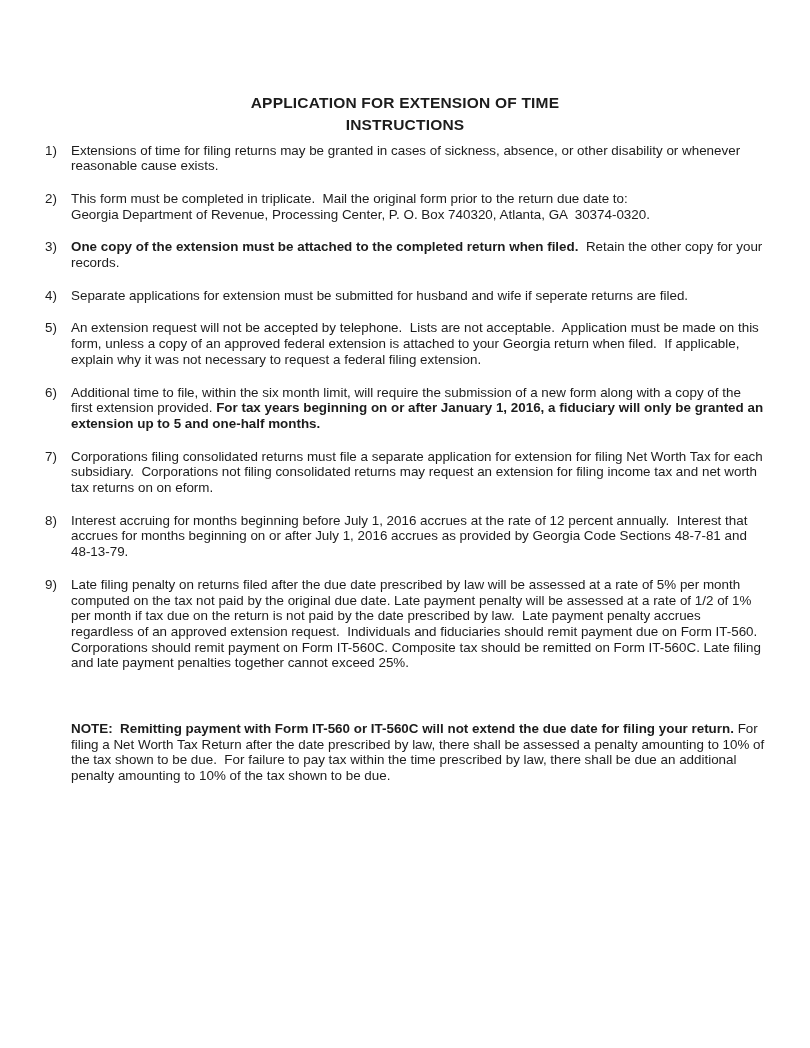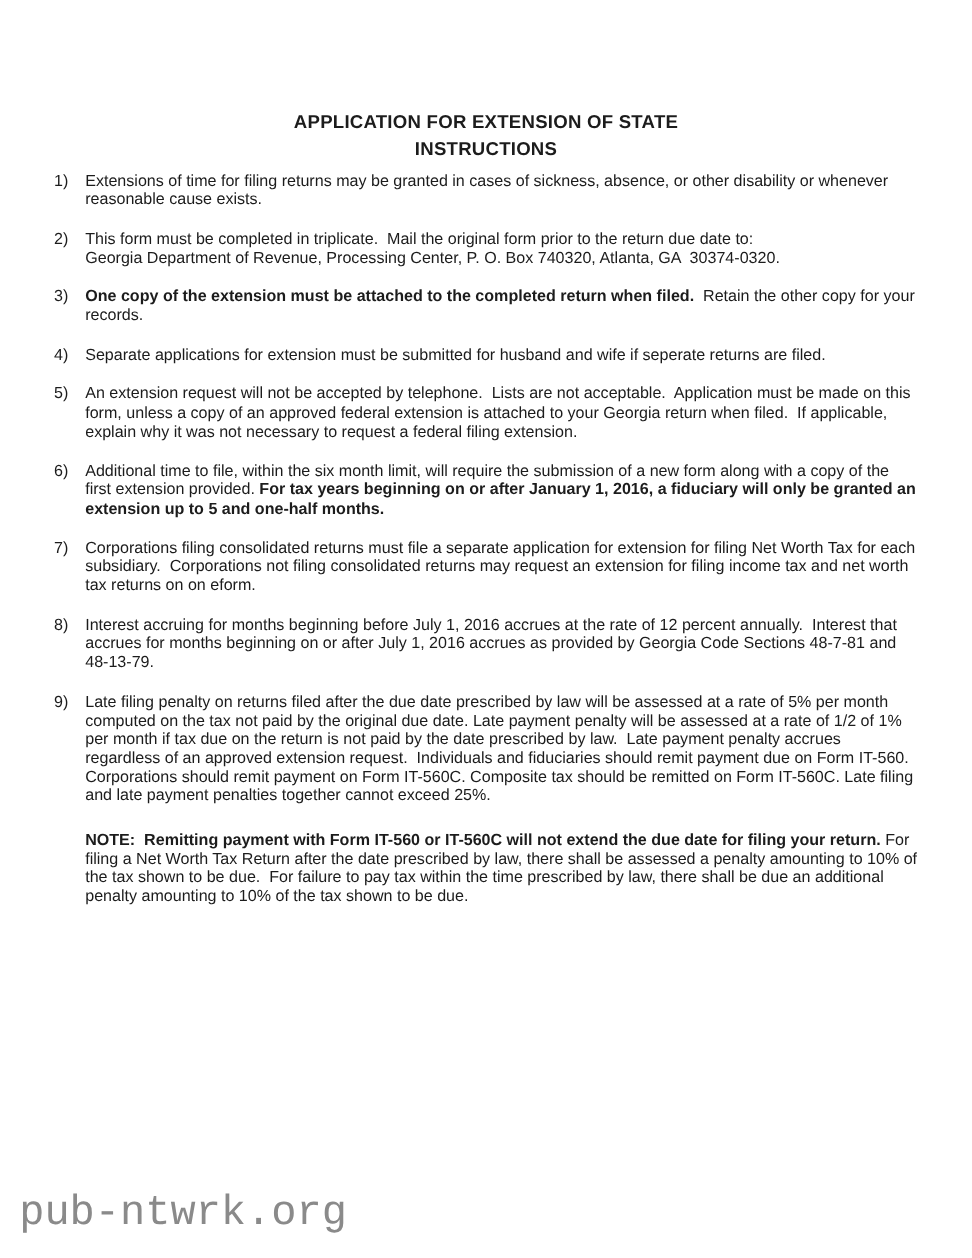--- a/index.html
+++ b/index.html
@@ -50,21 +50,21 @@
   .item .num {
     flex: none;
     width: 26px;
   }
   .item .text {
     flex: 1;
     white-space: pre-wrap;
   }
   .b { font-weight: bold; }
   .note {
-    margin-top: 21px;
+    margin-top: 50px;
     margin-left: 26px;
     font-size: 13.4px;
     line-height: 15.7px;
     white-space: pre-wrap;
   }
   .watermark {
     position: absolute;
     left: 16px;
     top: 992px;
     font-family: "Liberation Mono", monospace;
@@ -72,21 +72,21 @@
     line-height: 38px;
     font-weight: normal;
     color: var(--watermark);
     letter-spacing: 0;
   }
 </style>
 </head>
 <body>
 
 <div class="page">
-  <h1 class="doc-title"><span>APPLICATION FOR EXTENSION OF STATE</span><br></h1>
+  <h1 class="doc-title"><span>APPLICATION FOR EXTENSION OF TIME</span><br></h1>
   <h2 class="section-heading">INSTRUCTIONS</h2>
   <div class="items" id="instructions-list">
       <div class="item">
         <span class="num">1)</span>
         <div class="text"><span>Extensions of time for filing returns may be granted in cases of sickness, absence, or other disability or whenever reasonable cause exists.</span></div>
       </div>
       <div class="item">
         <span class="num">2)</span>
         <div class="text"><span>This form must be completed in triplicate.  Mail the original form prior to the return due date to:
 Georgia Department of Revenue, Processing Center, P. O. Box 740320, Atlanta, GA  30374-0320.</span></div>
@@ -114,14 +114,13 @@
       <div class="item">
         <span class="num">8)</span>
         <div class="text"><span>Interest accruing for months beginning before July 1, 2016 accrues at the rate of 12 percent annually.  Interest that ac­crues for months beginning on or after July 1, 2016 accrues as provided by Georgia Code Sections 48-7-81 and 48-13-79.</span></div>
       </div>
       <div class="item">
         <span class="num">9)</span>
         <div class="text"><span>Late filing penalty on returns filed after the due date prescribed by law will be assessed at a rate of 5% per month computed on the tax not paid by the original due date. Late payment penalty will be assessed at a rate of 1/2 of 1% per month if tax due on the return is not paid by the date prescribed by law.  Late payment penalty accrues regardless of an approved extension request.  Individuals and fiduciaries should remit payment due on Form IT-560. Corporations should remit payment on Form IT-560C. Composite tax should be remitted on Form IT-560C. Late filing and late payment penalties together cannot exceed 25%.</span></div>
       </div>
     </div>
   <div class="note" id="note-block"><span class="b">NOTE:  Remitting payment with Form IT-560 or IT-560C will not extend the due date for filing your return.</span><span> For filing a Net Worth Tax Return after the date prescribed by law, there shall be assessed a penalty amounting to 10% of the tax shown to be due.  For failure to pay tax within the time prescribed by law, there shall be due an additional penalty amounting to 10% of the tax shown to be due.</span></div>
-  <div class="watermark">pub-ntwrk.org</div>
 </div>
 
 </body></html>

